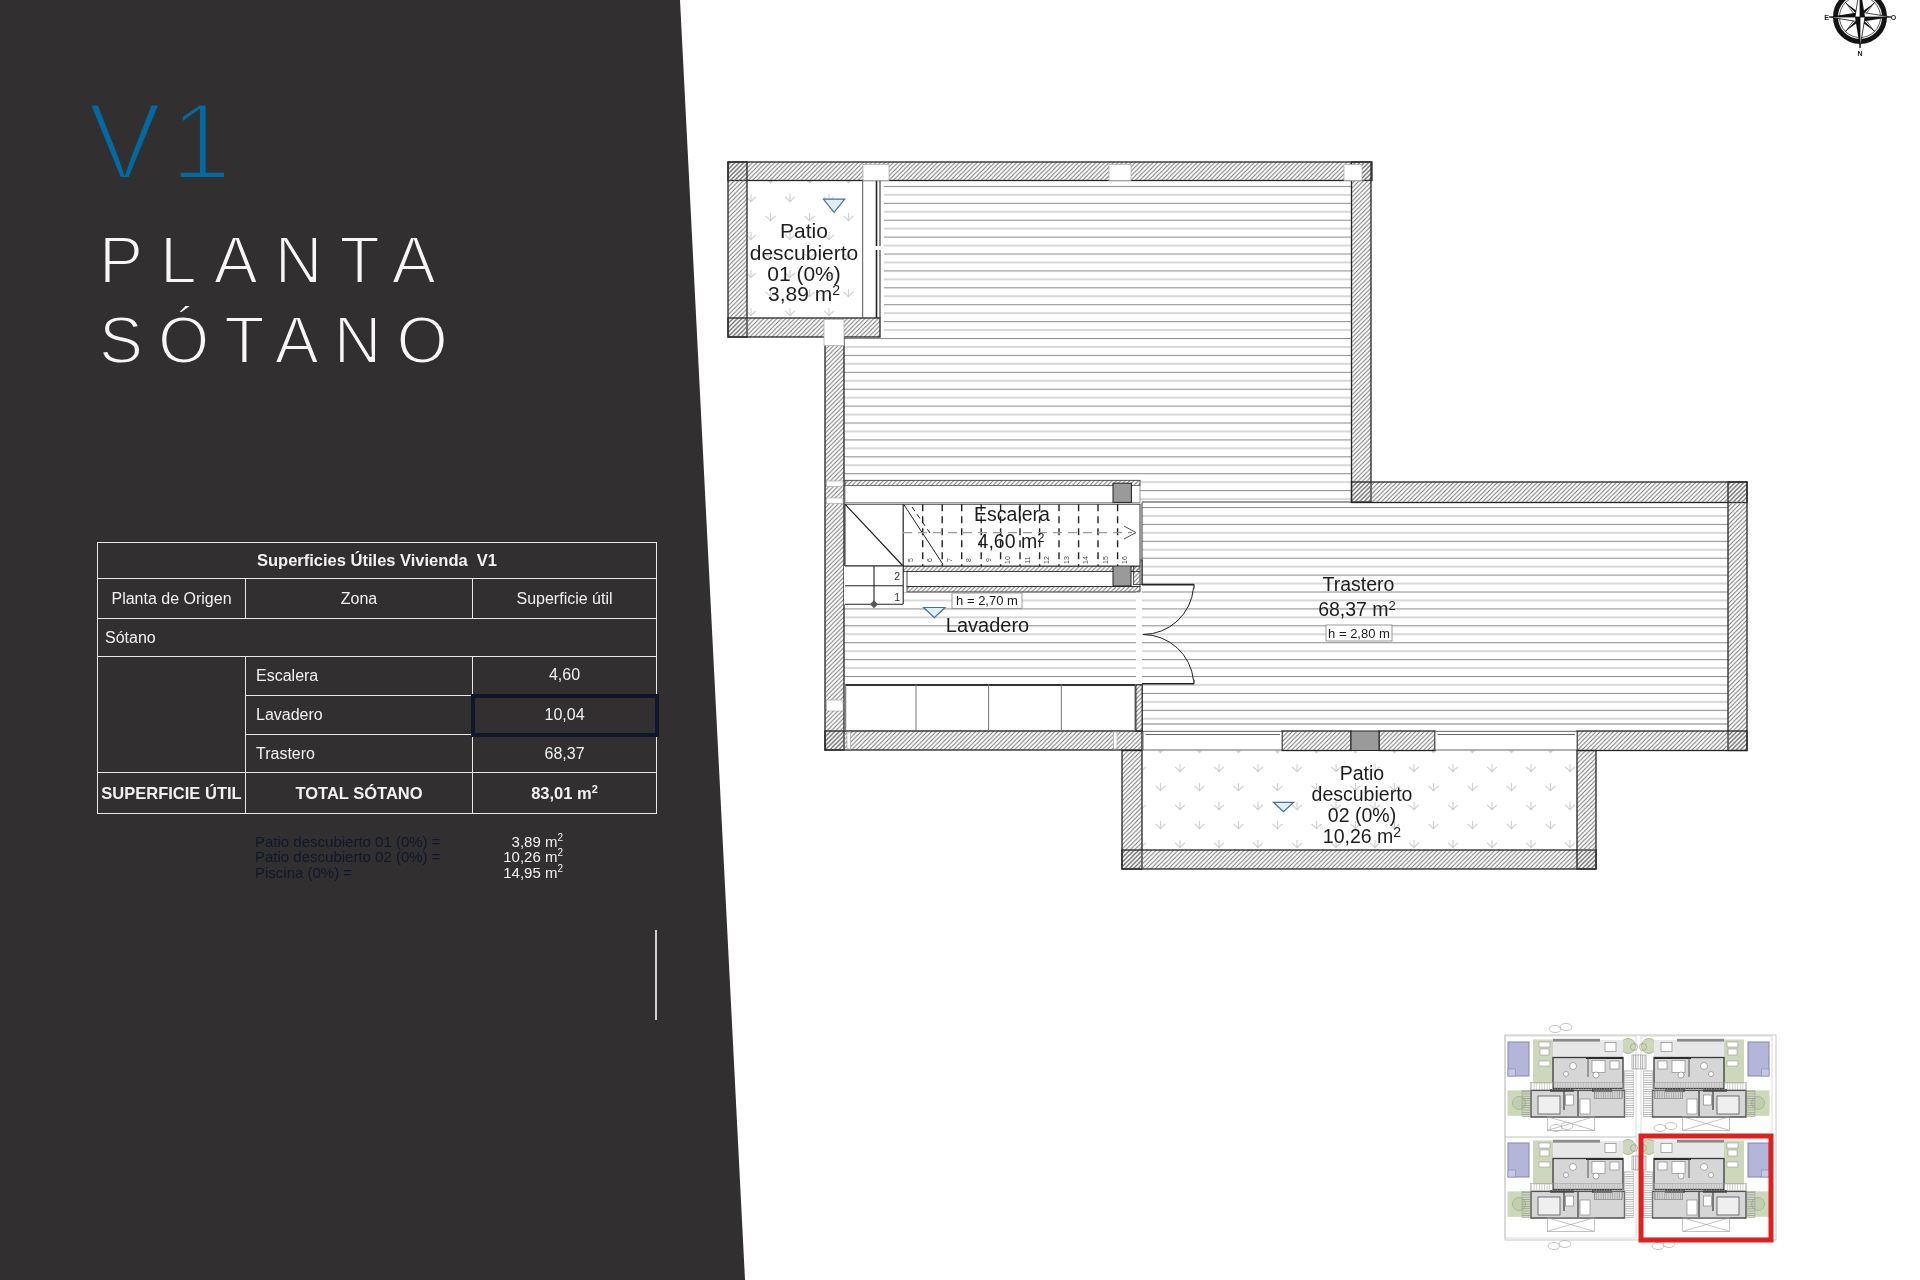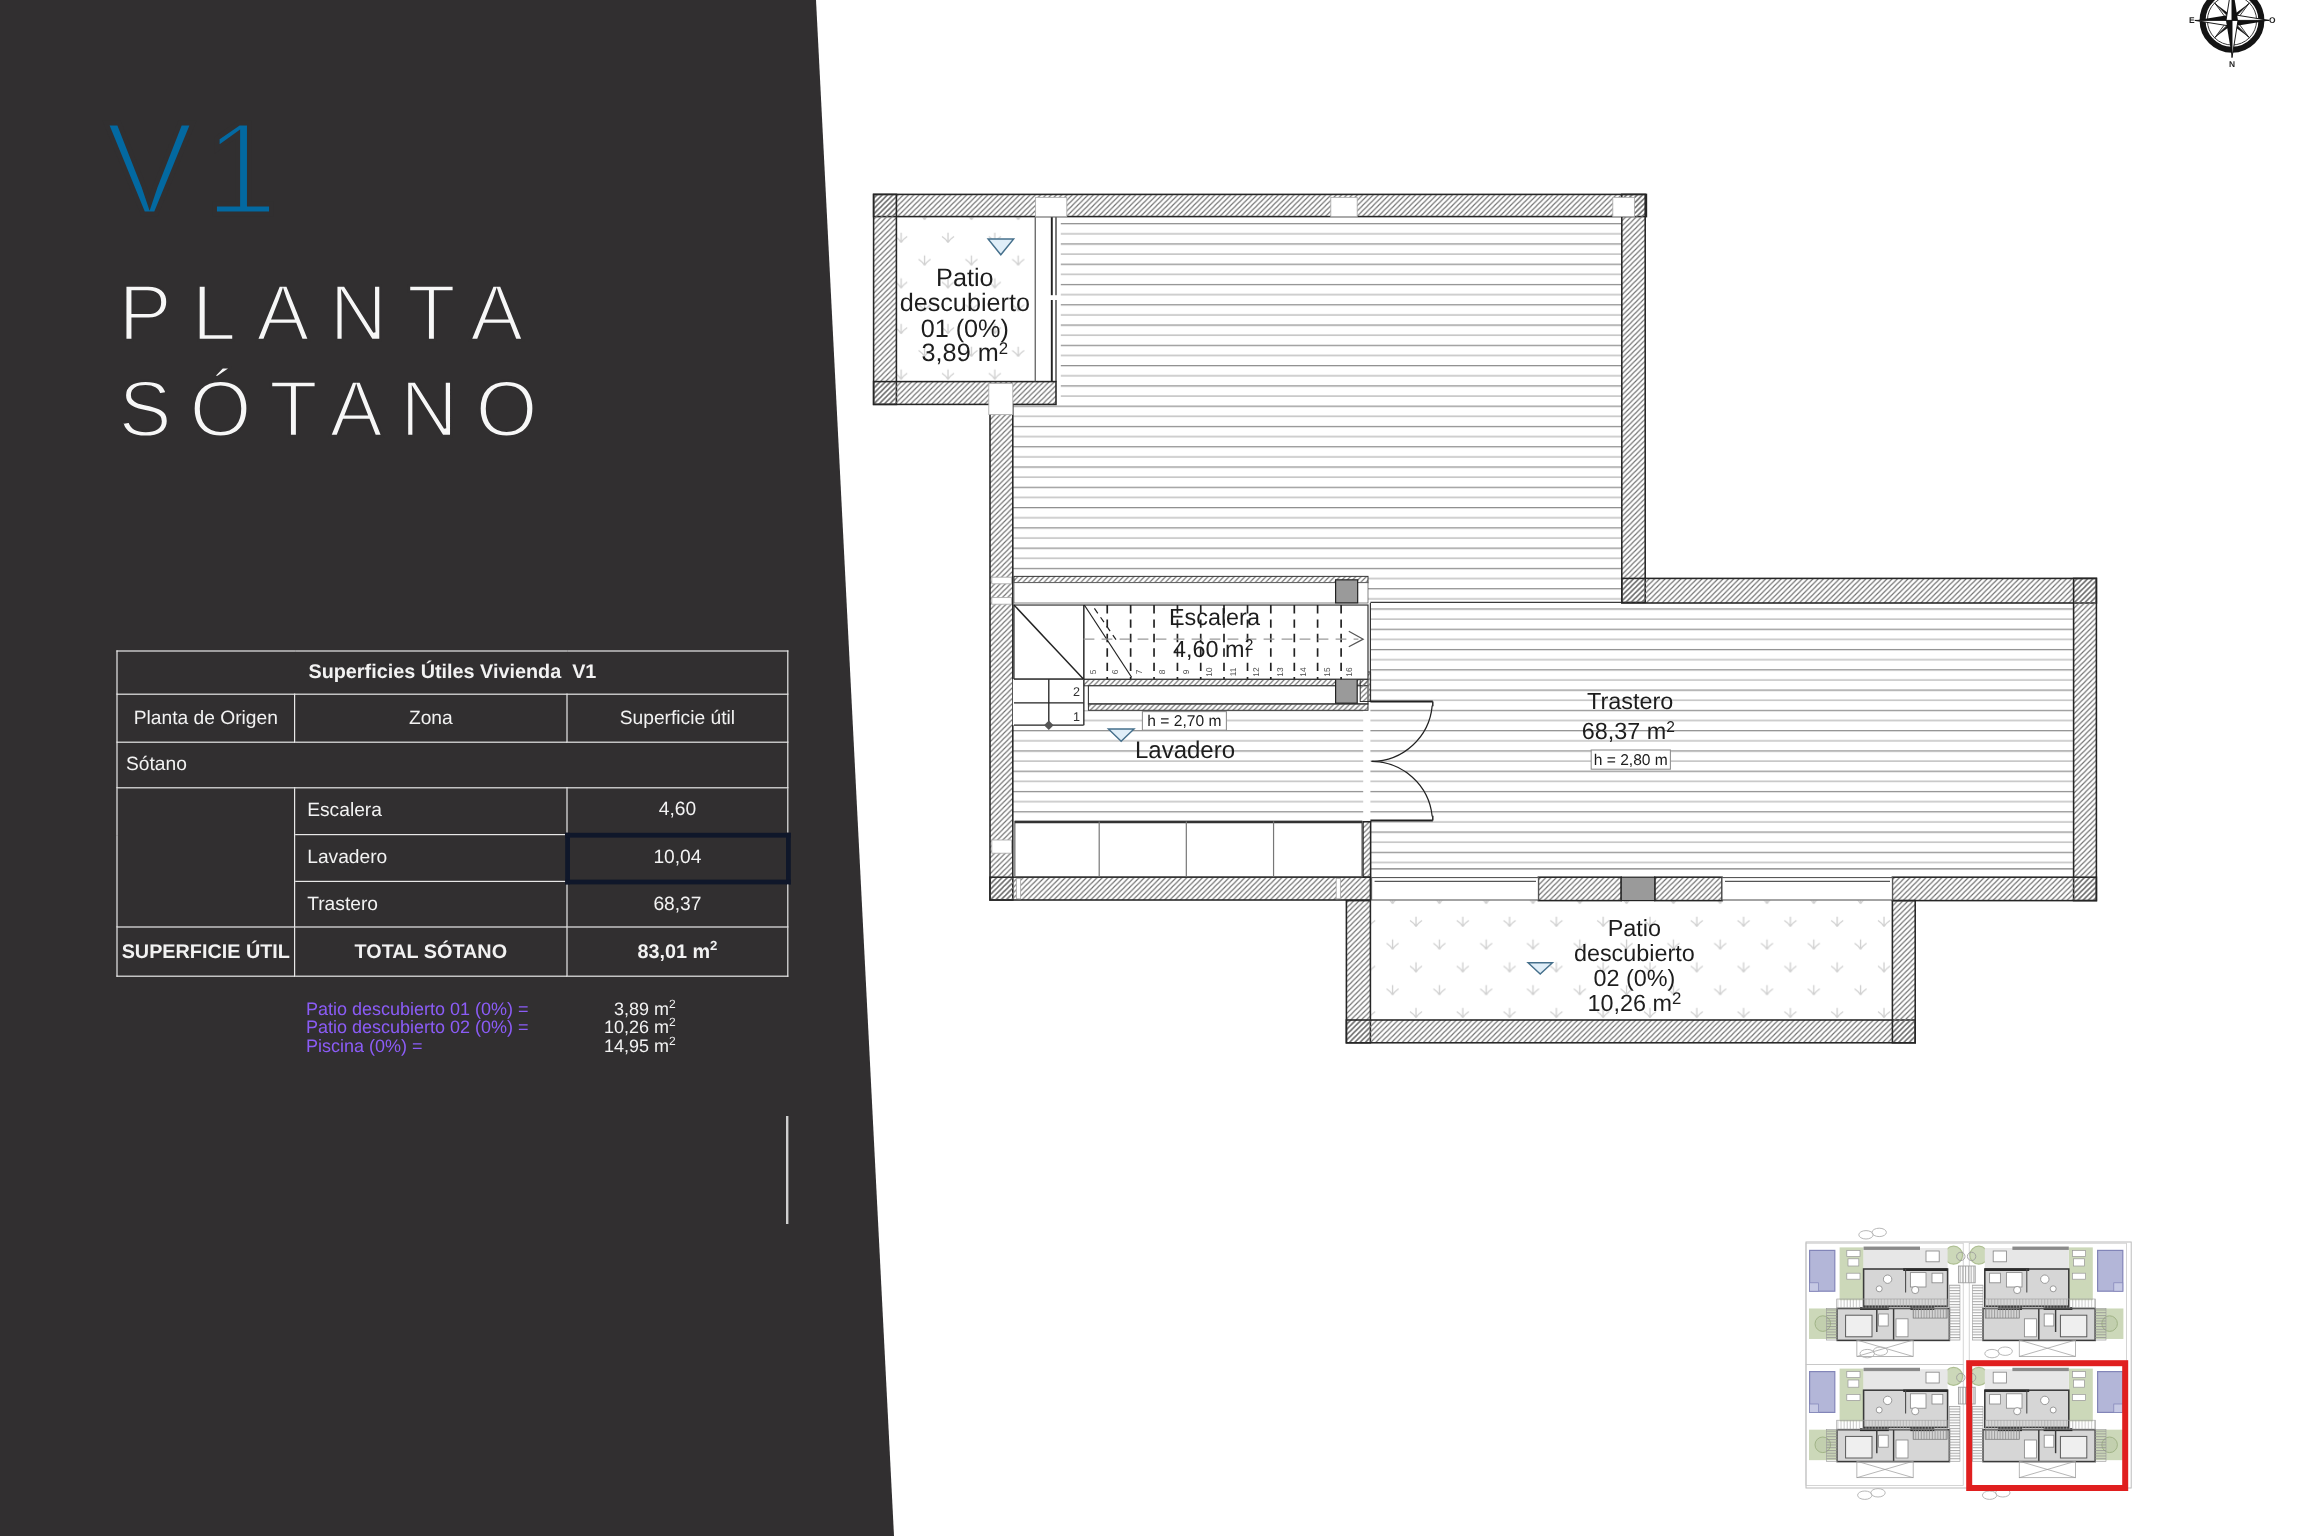--- a/index.html
+++ b/index.html
@@ -53,21 +53,21 @@
     <td style="border:1px solid #e8e8e8;text-align:center;">68,37</td>
   </tr>
   <tr style="height:41px">
     <td style="border:1px solid #e8e8e8;font-weight:bold;text-align:center;padding:0;font-size:16.5px;">SUPERFICIE ÚTIL</td>
     <td style="border:1px solid #e8e8e8;font-weight:bold;text-align:center;font-size:16.5px;">TOTAL SÓTANO</td>
     <td style="border:1px solid #e8e8e8;font-weight:bold;text-align:center;font-size:16.5px;">83,01 m<sup style="font-size:11px;">2</sup></td>
   </tr>
 </tbody>
   </table>
 
-<div class="abs" style="left:255px;top:834px;color:#8b5cf6;font-size:15px;line-height:15.4px;">
+<div class="abs" style="left:255px;top:834px;color:#0f172a;font-size:15px;line-height:15.4px;">
 Patio descubierto 01 (0%) =<br>
 Patio descubierto 02 (0%) =<br>
 Piscina (0%) =</div>
 
 <div class="abs" style="left:420px;top:834px;width:143px;color:#f2f2f2;font-size:15px;line-height:15.4px;text-align:right;">
 3,89 m<sup style="font-size:10px;">2</sup><br>
 10,26 m<sup style="font-size:10px;">2</sup><br>
 14,95 m<sup style="font-size:10px;">2</sup></div>
 
 <div class="abs" style="left:655px;top:930px;width:1.5px;height:90px;background:#cfcfcf;"></div>

